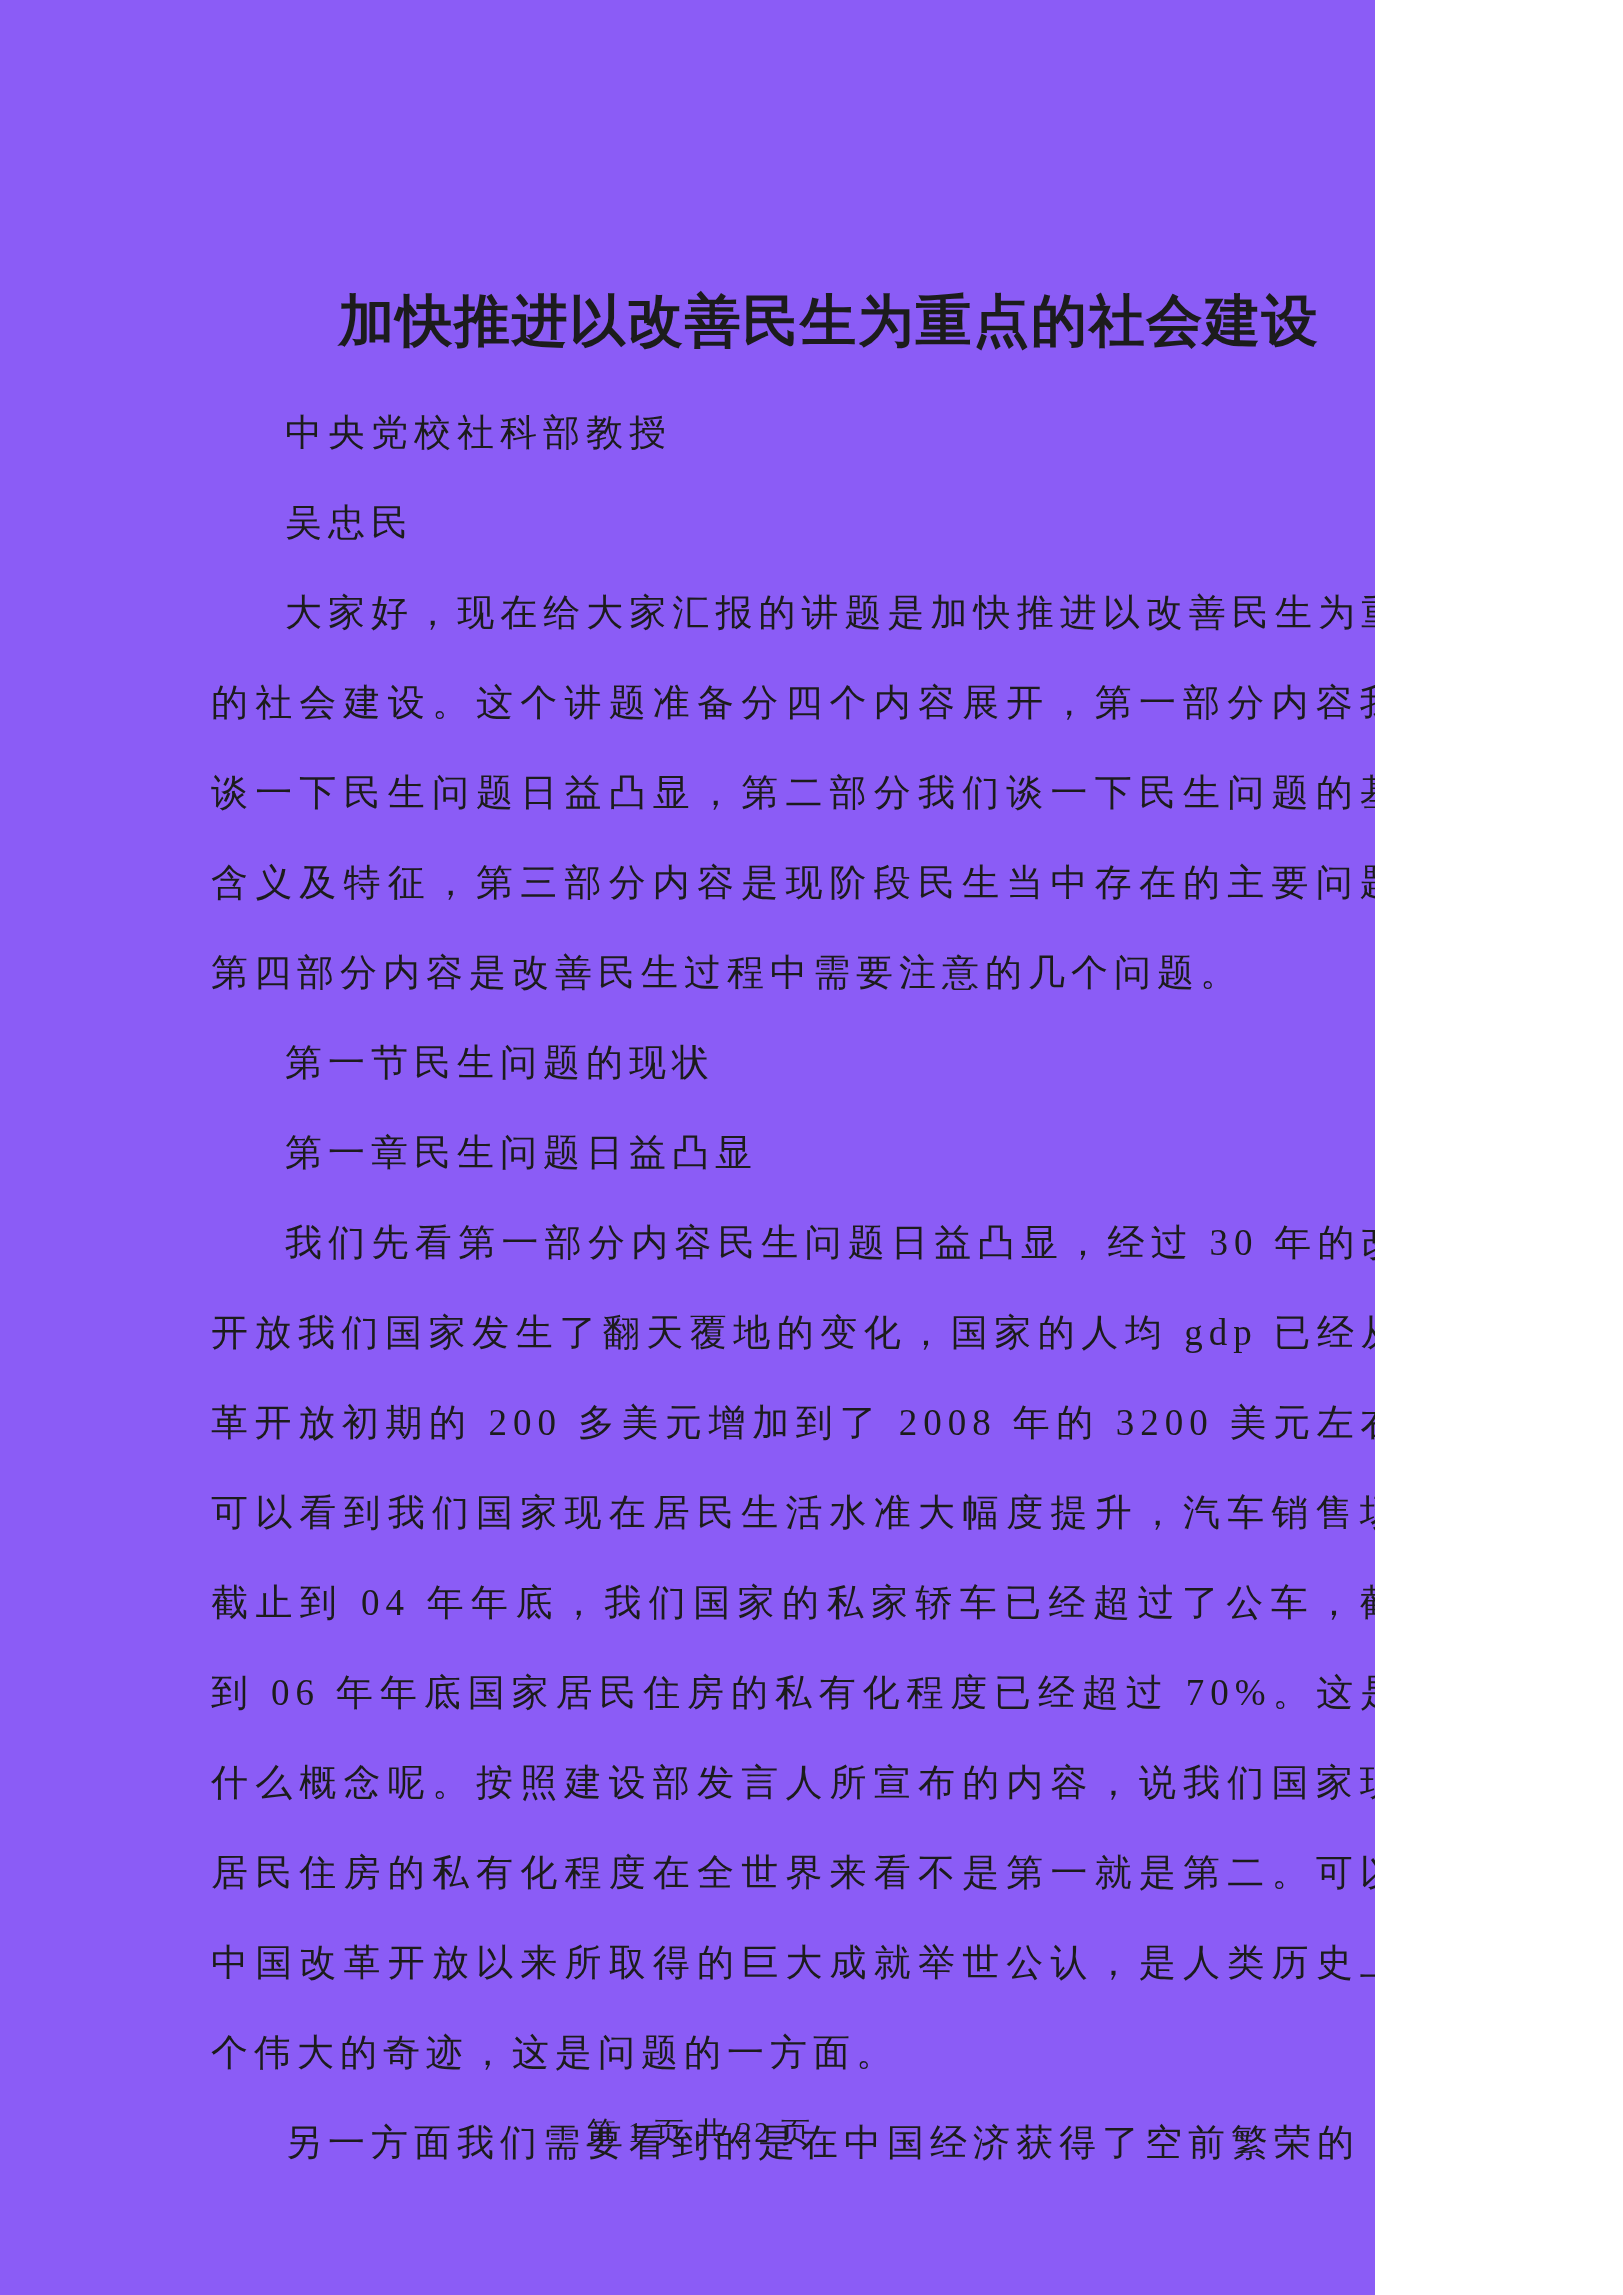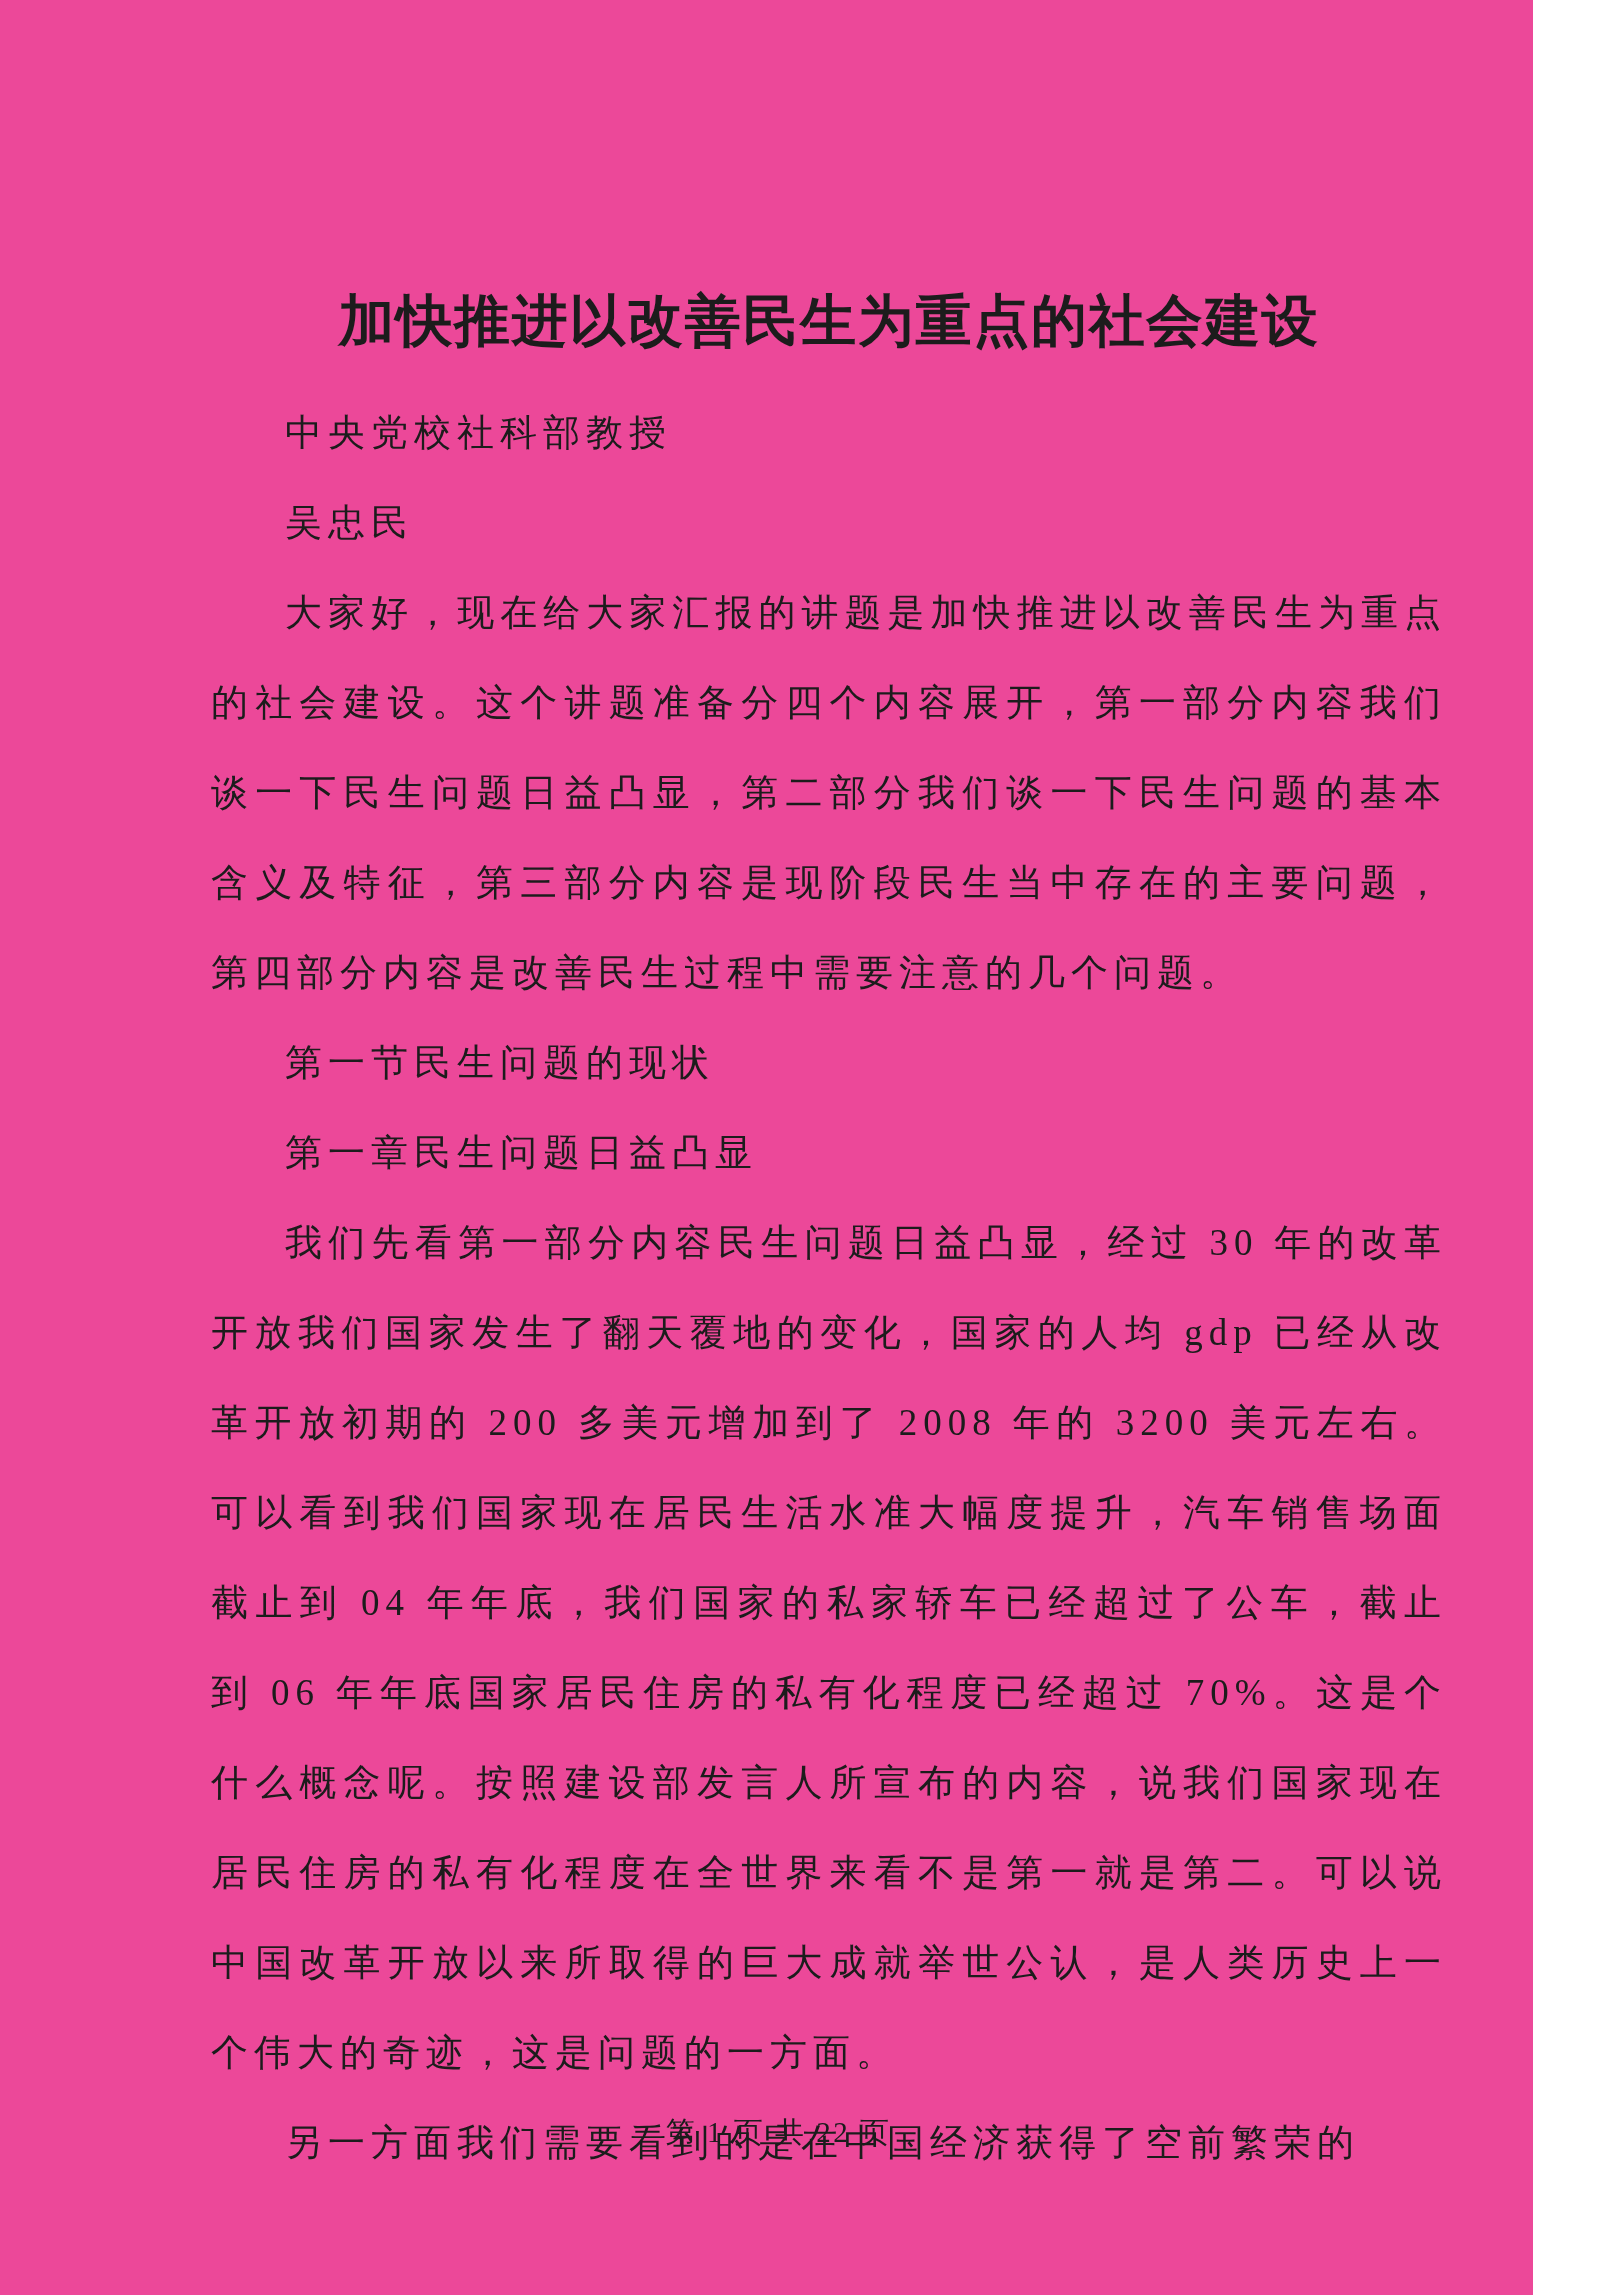--- a/index.html
+++ b/index.html
@@ -2,23 +2,23 @@
 <html lang="zh" style="font-size:13.5px"><head>
 <meta charset="utf-8">
 <style>
   html, body {
     margin: 0;
     padding: 0;
     background: #ffffff;
   }
   .page {
     position: relative;
-    width: 1533px;
+    width: 1375px;
     height: 2295px;
-    background: #ec4899;
+    background: #8b5cf6;
     color: #1c1c1c;
     font-family: "Liberation Serif", "DejaVu Serif", serif;
     overflow: hidden;
   }
   .content {
     position: absolute;
     top: 279px;
     left: 211px;
     width: 1236px;
   }

